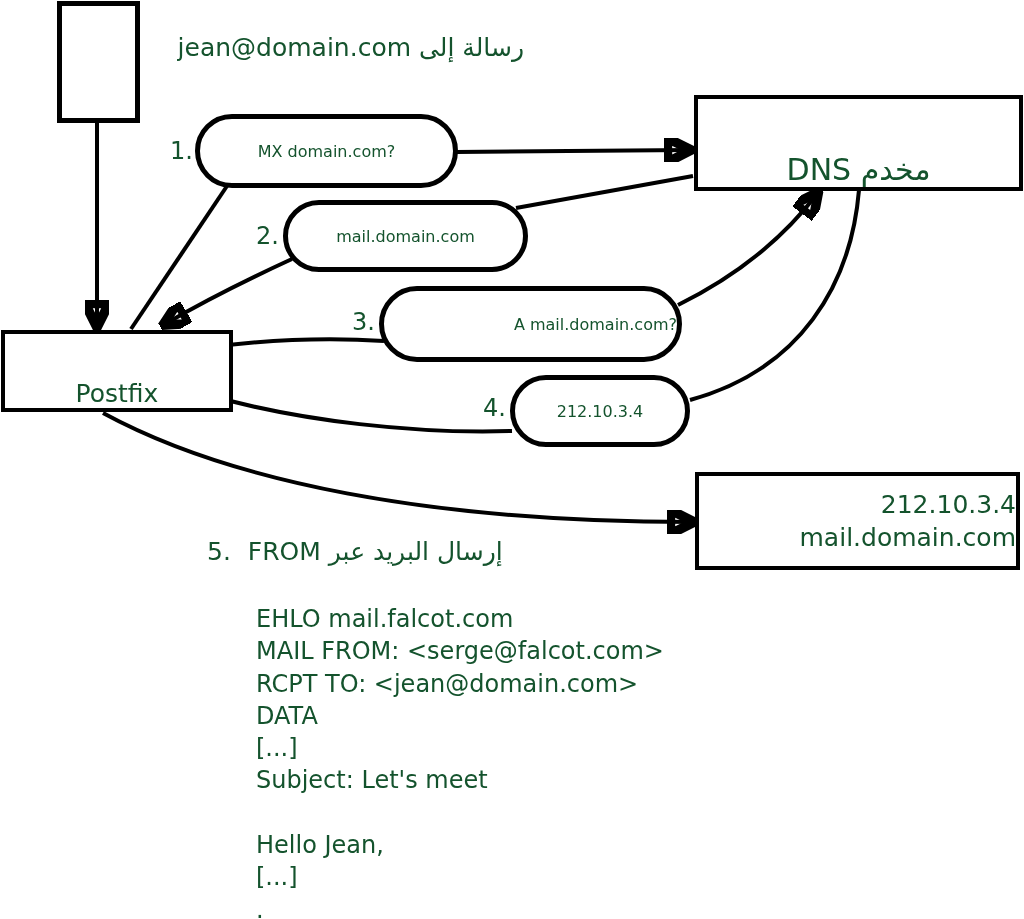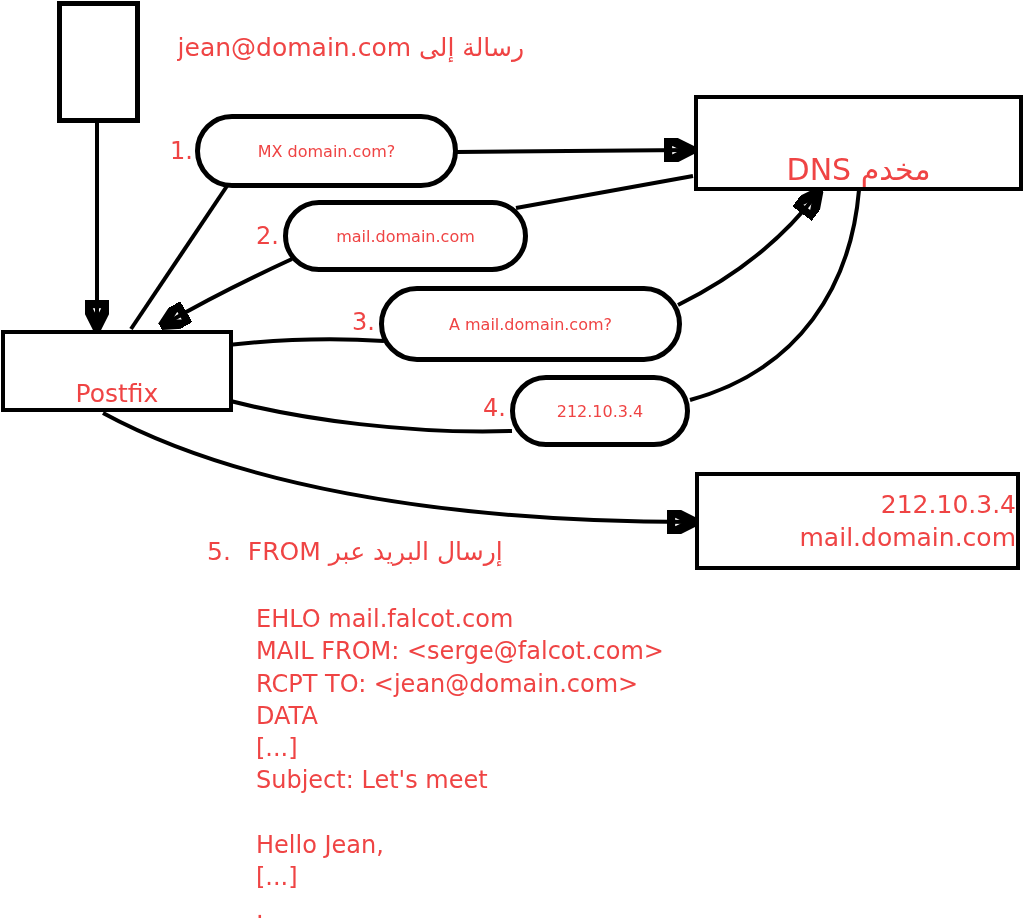--- a/index.html
+++ b/index.html
@@ -1,18 +1,18 @@
 <!DOCTYPE html>
 <html lang="en"><head>
 <meta charset="utf-8">
 <style>
   html,body{margin:0;padding:0;background:#fff;}
   .canvas{
     position:relative;width:1024px;height:919px;background:#ffffff;
-    overflow:hidden;color:#ef4444;
+    overflow:hidden;color:#14532d;
     font-family:"DejaVu Sans",sans-serif;
   }
   .wires{position:absolute;left:0;top:0;width:1024px;height:919px;}
   .wires path{fill:none;stroke:#000;stroke-width:4;}
   .node{
     position:absolute;box-sizing:border-box;background:#fff;
     border:4px solid #000;display:flex;align-items:flex-end;justify-content:center;
     text-align:center;white-space:nowrap;
   }
   .sender{left:57px;top:1px;width:83px;height:122px;border-width:5px;}
@@ -21,21 +21,21 @@
   .mailserver{left:695px;top:472px;width:325px;height:98px;font-size:25px;
     flex-direction:column;line-height:33px;}
   .bubble{
     position:absolute;box-sizing:border-box;background:#fff;
     border:5px solid #000;border-radius:38px;
     display:flex;align-items:center;justify-content:center;
     font-size:16px;white-space:nowrap;
   }
   .b1{left:195px;top:114px;width:263px;height:74px;}
   .b2{left:283px;top:200px;width:245px;height:72px;}
-  .b3{left:379px;top:286px;width:303px;height:76px;}
+  .b3{left:379px;top:286px;width:303px;height:76px;justify-content:flex-end;}
   .b4{left:510px;top:375px;width:180px;height:72px;}
   .num{
     position:absolute;width:48px;font-size:24px;line-height:32px;
     text-align:right;white-space:nowrap;
   }
   .n1{left:145px;top:135px;}
   .n2{left:231px;top:220px;}
   .n3{left:327px;top:306px;}
   .n4{left:458px;top:392px;}
   .note{

